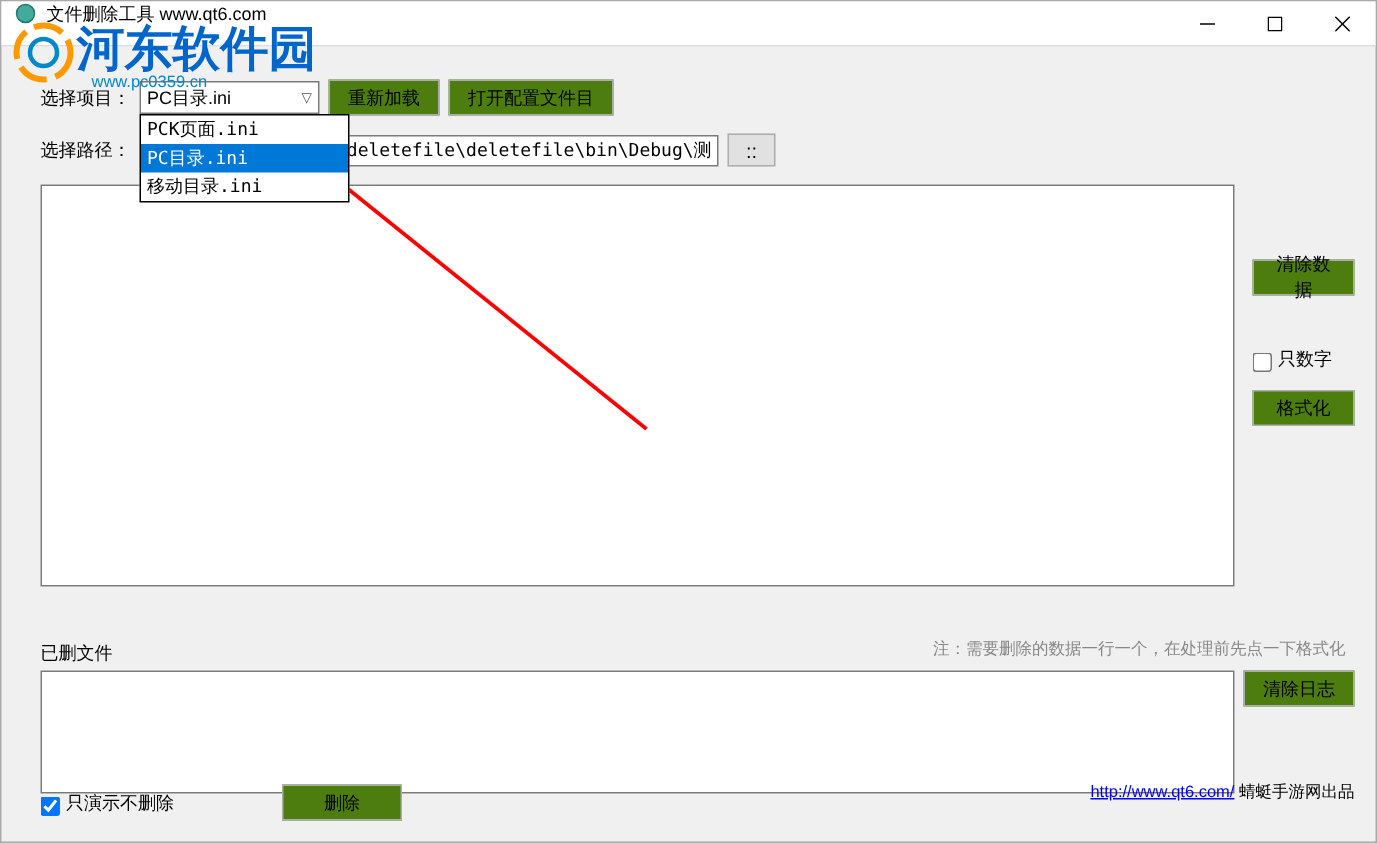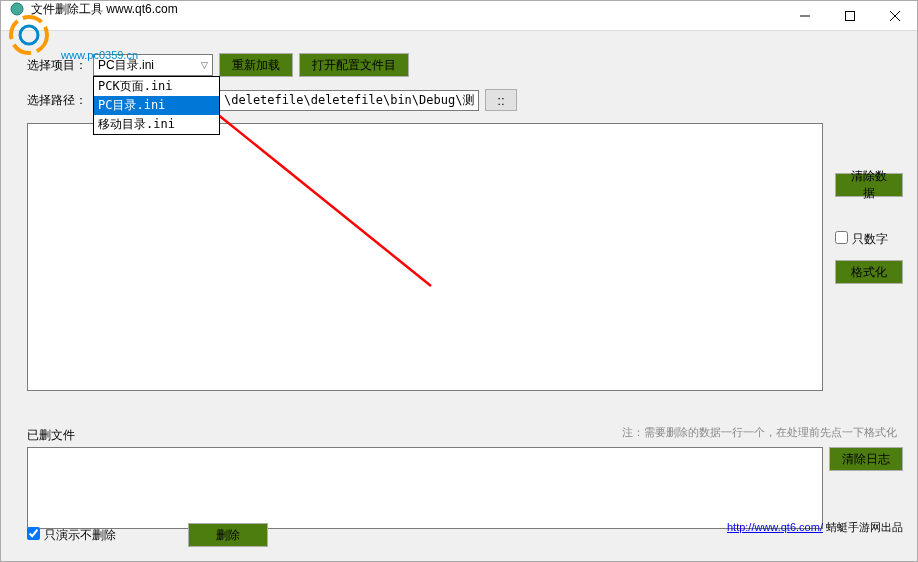--- a/index.html
+++ b/index.html
@@ -25,31 +25,31 @@
       width: 220px; text-align: left; padding-left: 50px;
     }
     .watermark-sub { position: absolute; top: 48px; left: 60px; font-size: 11px; color: #0088cc; z-index: 5; pointer-events:none;}
     .watermark-circ { position: absolute; top: 12px; left: 6px; z-index:5; pointer-events:none;}
     .content { position: absolute; top: 30px; left: 0; right: 0; bottom: 0; padding: 22px 14px 12px 26px; }
     .row { display: flex; align-items: center; margin-bottom: 12px; gap: 6px; }
     .label { font-size: 12px; color: #000; }
     .combo-wrap { position: relative; display: inline-block; }
     .combo { width: 120px; height: 22px; border: 1px solid #7a7a7a; background: #fff; display: flex; align-items: center; padding: 0 4px; font-size: 12px; }
     .combo-arrow { margin-left: auto; color: #555; font-size: 9px; }
-    .dropdown { position: absolute; top: 22px; left: 0; width: 127px; border: 1px solid #000; background: #fff; z-index: 20; }
+    .dropdown { position: absolute; top: 22px; left: 0; width: 140px; border: 1px solid #000; background: #fff; z-index: 20; }
     .dropdown-item { padding: 1px 4px; font-size: 12px; font-family: SimSun, monospace; cursor: pointer; }
     .dropdown-item.selected { background: #0078d7; color: #fff; }
     .btn { min-width: 68px; height: 24px; border: 1px solid #adadad; background: #4d7c0f; padding: 0 12px; font-size: 12px; cursor: pointer; display: inline-flex; align-items: center; justify-content: center; }
     .textbox { border: 1px solid #7a7a7a; background: #fff; font-size: 12px; padding: 2px 4px; height: 21px; font-family: SimSun, monospace; }
     .path-box { width: 260px; }
     .browse-btn { width: 32px; height: 22px; border: 1px solid #adadad; background: #e1e1e1; cursor: pointer; display:inline-flex;align-items:center;justify-content:center;}
     .data-area { width: 796px; height: 268px; border: 1px solid #7a7a7a; background: #fff; font-family: SimSun, monospace; font-size: 12px; padding: 4px; resize: none; }
     .side-panel { position: absolute; right: 14px; top: 142px; display: flex; flex-direction: column; gap: 12px; }
     .side-panel .btn { width: 68px; }
-    .checkbox-row { display: flex; align-items: flex-start; gap: 4px; font-size: 12px; }
+    .checkbox-row { display: flex; align-items: flex-end; gap: 4px; font-size: 12px; }
     .checkbox-row input { width: 13px; height: 13px; }
     .hint { position: absolute; right: 20px; top: 394px; font-size: 11px; color: #888; }
     .deleted-label { position: absolute; left: 26px; top: 396px; font-size: 12px; }
     .log-area { position: absolute; left: 26px; top: 416px; width: 796px; height: 82px; border: 1px solid #7a7a7a; background: #fff; resize:none;}
     .clear-log-btn { position: absolute; right: 14px; top: 416px; }
     .bottom-row { position: absolute; left: 26px; bottom: 14px; display: flex; align-items: center; gap: 72px; }
     .footer-link { position: absolute; right: 14px; bottom: 26px; font-size: 11px; }
     .footer-link a { color: #0000ee; text-decoration: underline; }
     .arrow-annot { position: absolute; left: 100px; top: 95px; z-index: 10; pointer-events: none; }
   </style>
@@ -81,20 +81,21 @@
             <line x1="10" y1="0" x2="0" y2="10" stroke="#000"></line>
           </svg>
         </div>
     </div>
   </div>
 
   <svg class="watermark-circ" width="44" height="44">
     <circle cx="22" cy="22" r="18" fill="none" stroke="#ff9900" stroke-width="4" stroke-dasharray="20 6"></circle>
     <circle cx="22" cy="22" r="9" fill="none" stroke="#0088cc" stroke-width="3"></circle>
   </svg>
+  <div class="watermark">河东软件园</div>
   <div class="watermark-sub">www.pc0359.cn</div>
 
   <div class="content">
 
     <div class="row">
       <span class="label">选择项目：</span>
       <div class="combo-wrap">
         <div class="combo">
           <span>PC目录.ini</span>
           <span class="combo-arrow">▽</span>

